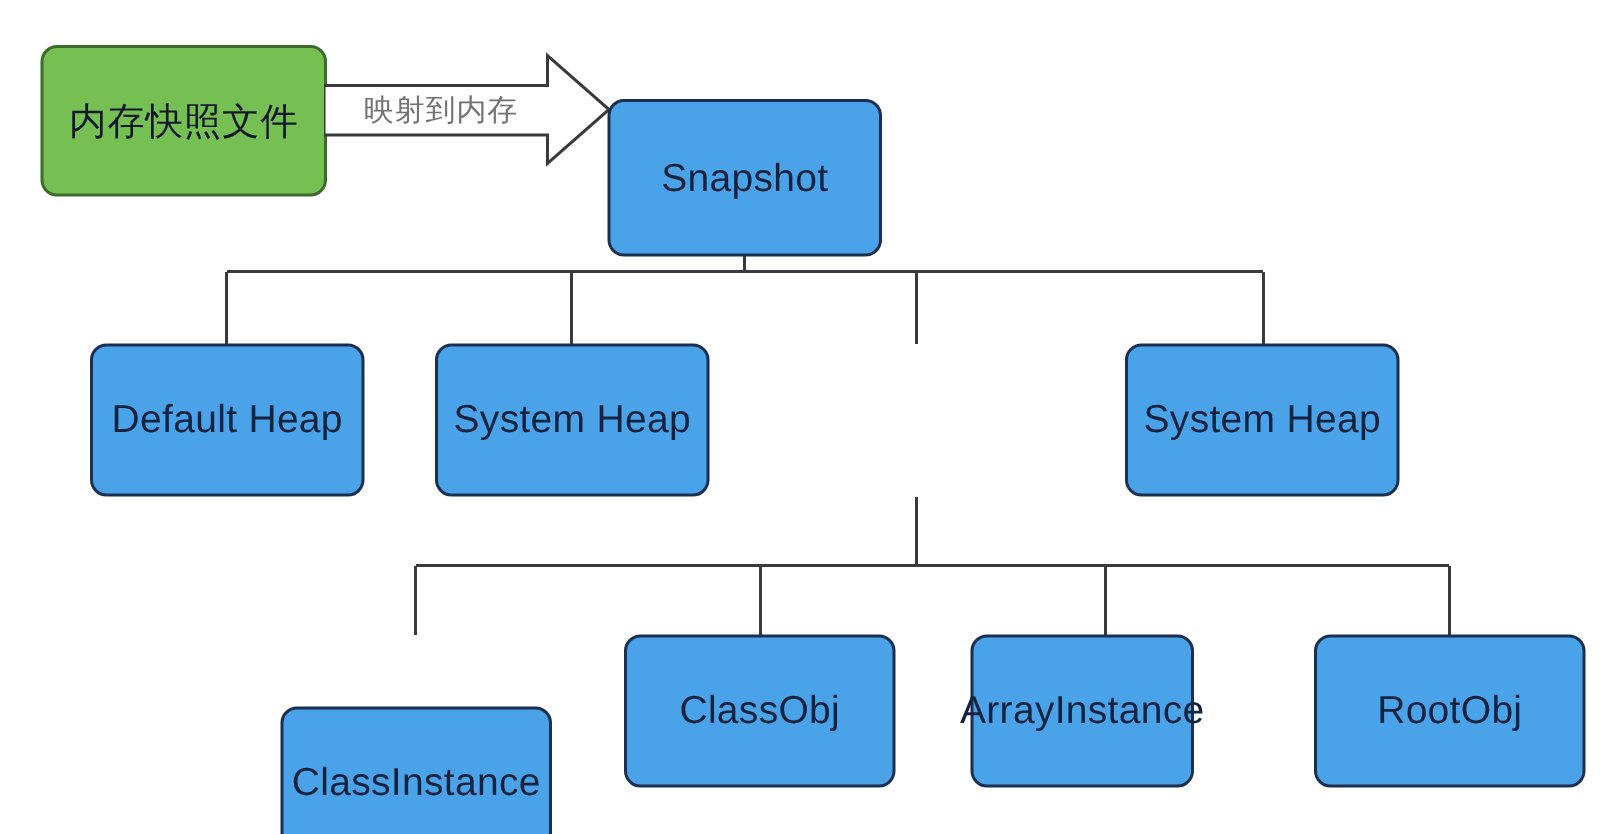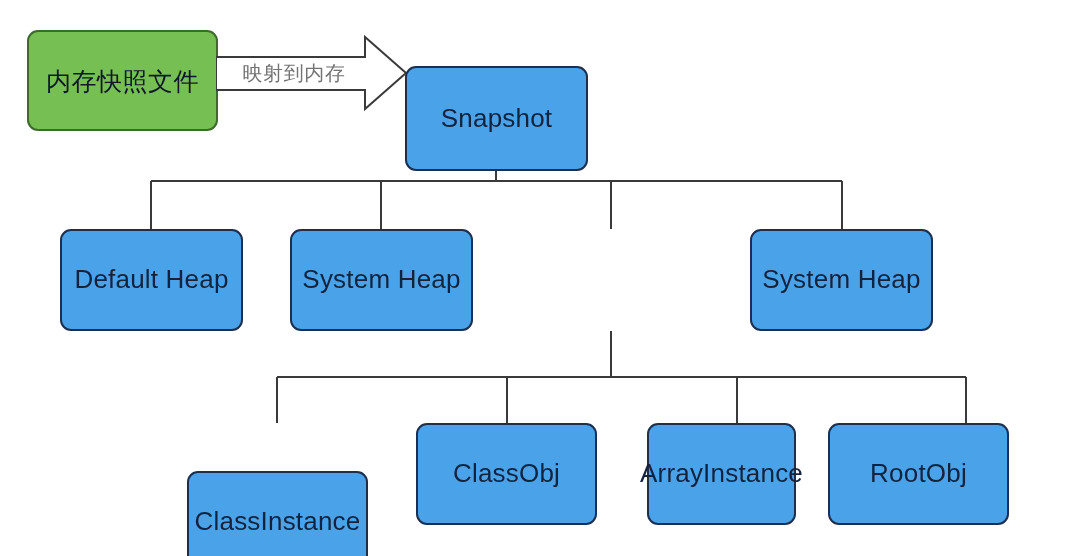--- a/index.html
+++ b/index.html
@@ -144,17 +144,17 @@
 
   <div class="node" style="left:187px; top:423px; width:181px; height:102px;margin-top:48px;">
     <span>ClassInstance</span>
   </div>
   <div class="node" style="left:416px; top:423px; width:181px; height:102px;">
     <span>ClassObj</span>
   </div>
   <div class="node" style="left:647px; top:423px; width:149px; height:102px;">
     <span>ArrayInstance</span>
   </div>
-  <div class="node" style="left:828px; top:423px; width:181px; height:102px;">
+  <div class="node" style="left:876px; top:423px; width:181px; height:102px;">
     <span>RootObj</span>
   </div>
 
 </div>
 
 </body></html>

